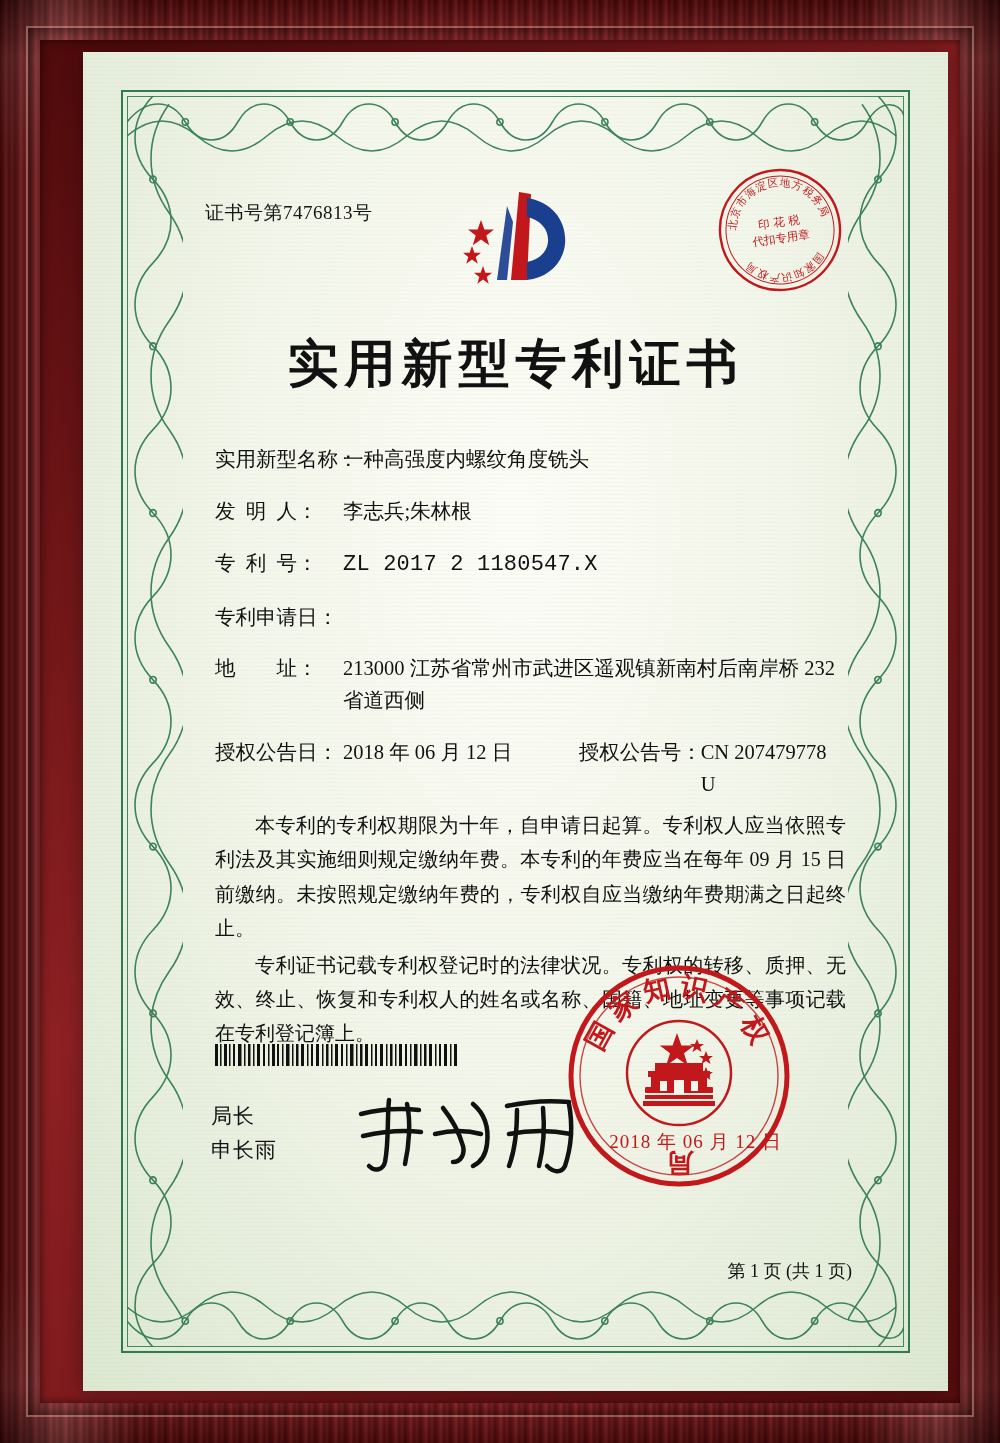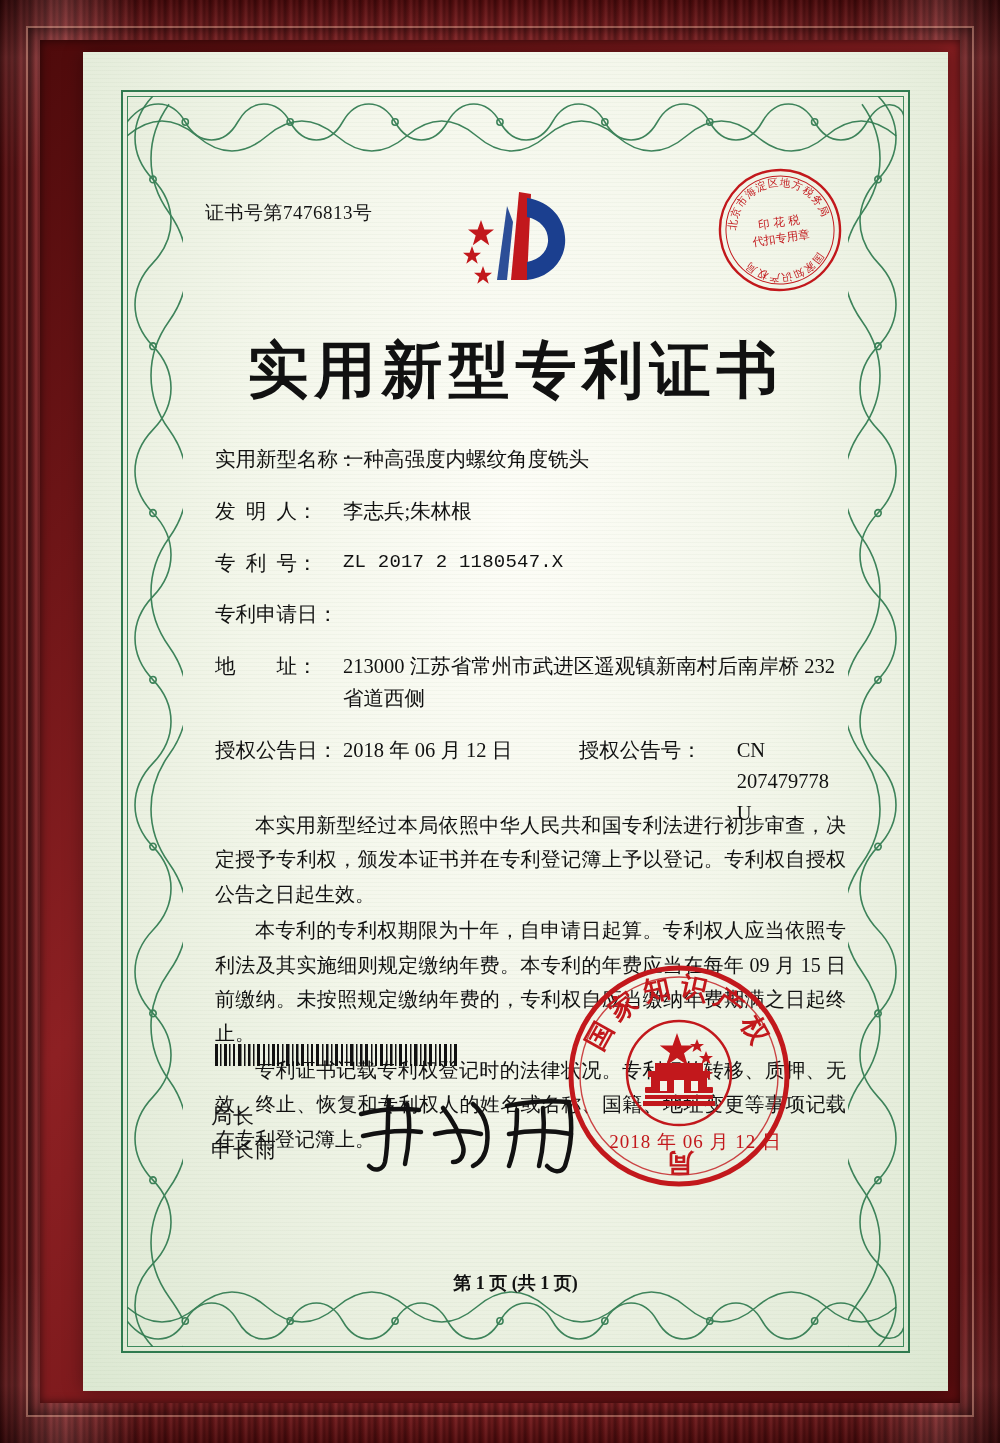--- a/index.html
+++ b/index.html
@@ -126,21 +126,21 @@
     width: 128px;
     height: 128px;
     transform: rotate(-8deg);
   }
 
   .doc-title {
     position: absolute;
     left: 0; right: 0;
     top: 182px;
     text-align: center;
-    font-size: 61px;
+    font-size: 51px;
     font-weight: bold;
     letter-spacing: 6px;
     font-family: "DejaVu Serif", "Liberation Serif", serif;
     color: #111;
   }
 
   .fields {
     position: absolute;
     left: 36px;
     right: 10px;
@@ -158,28 +158,28 @@
     width: 128px;
     white-space: pre;
     color: #111;
   }
   .field-value {
     flex: 1 1 auto;
     color: #111;
   }
   .field-value.mono {
     font-family: "Liberation Mono", "DejaVu Sans Mono", monospace;
-    font-size: 19px;
+    font-size: 22px;
     letter-spacing: .2px;
   }
   .field-row.two-col {
     margin-bottom: 6px;
   }
   .col-left { display: flex; flex: 0 0 58%; }
-  .col-right { display: flex; flex: 1 1 auto; gap: 36px; }
+  .col-right { display: flex; flex: 1 1 auto; }
   .col-right .field-label { width: 122px; }
 
   .paragraphs {
     position: absolute;
     left: 36px;
     right: 6px;
     top: 660px;
     font-size: 20px;
     line-height: 1.72;
     text-align: justify;
@@ -229,25 +229,24 @@
     bottom: 140px;
     font-size: 19px;
     color: #c2181c;
     letter-spacing: 1px;
     font-family: "Liberation Serif", serif;
   }
 
   .page-footer {
     position: absolute;
     left: 0; right: 0;
-    bottom: 0;
-    text-align: center;
+    bottom: 12px;
+    text-align: right;
     font-size: 18px;
     color: #111;
-    font-weight: bold;
   }
 </style>
 </head>
 <body>
 
 <div class="page">
 
   <div class="frame-outer"></div>
   <div class="frame-bevel"></div>
   <div class="frame-inner-dark"></div>
@@ -392,21 +391,20 @@
             <div class="field-value">2018 年 06 月 12 日</div>
           </div>
           <div class="col-right">
             <div class="field-label">授权公告号：</div>
             <div class="field-value">CN 207479778 U</div>
           </div>
         </div>
       </div>
 
       <div class="paragraphs">
-        <p>本实用新型经过本局依照中华人民共和国专利法进行初步审查，决定授予专利权，颁发本证书并在专利登记簿上予以登记。专利权自授权公告之日起生效。</p>
         <p>本专利的专利权期限为十年，自申请日起算。专利权人应当依照专利法及其实施细则规定缴纳年费。本专利的年费应当在每年 09 月 15 日前缴纳。未按照规定缴纳年费的，专利权自应当缴纳年费期满之日起终止。</p>
         <p>专利证书记载专利权登记时的法律状况。专利权的转移、质押、无效、终止、恢复和专利权人的姓名或名称、国籍、地址变更等事项记载在专利登记簿上。</p>
       </div>
 
       <div class="barcode">
         <svg width="250" height="22" viewBox="0 0 250 22" preserveAspectRatio="none">
           <g fill="#111">
             <rect x="0" y="0" width="3" height="22"></rect>
               <rect x="5" y="0" width="1.5" height="22"></rect>
             <rect x="9" y="0" width="3" height="22"></rect>

